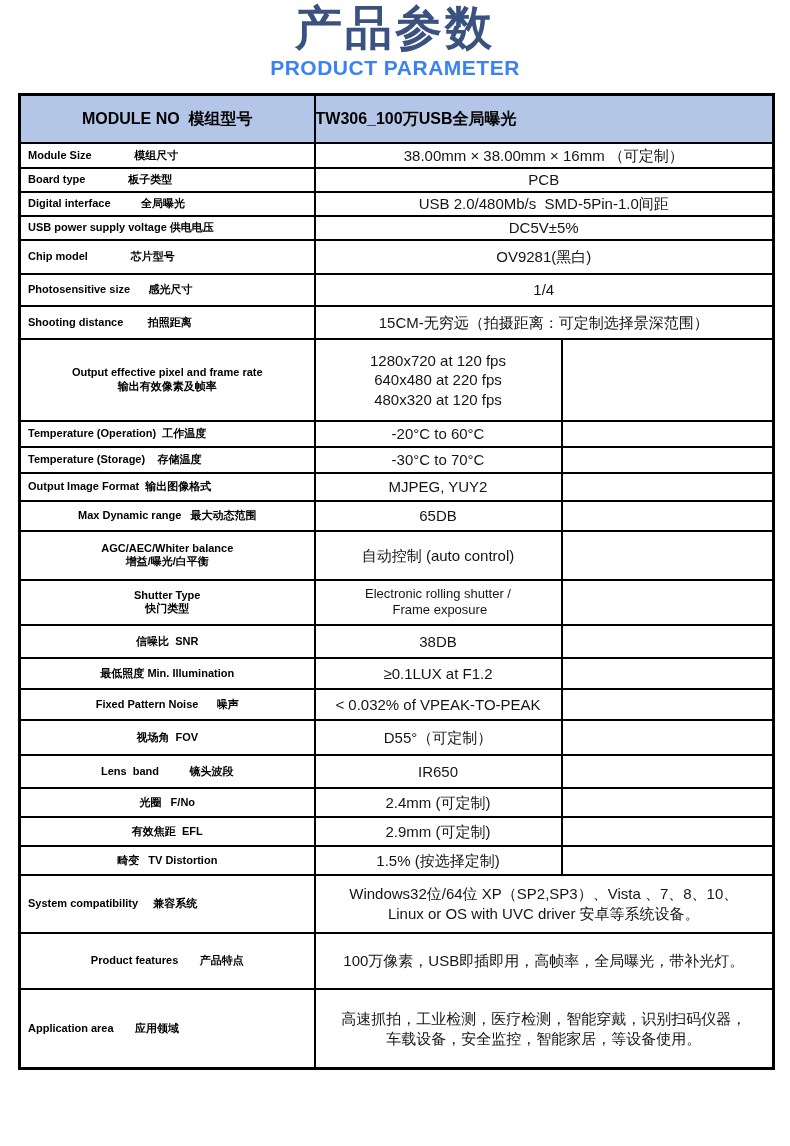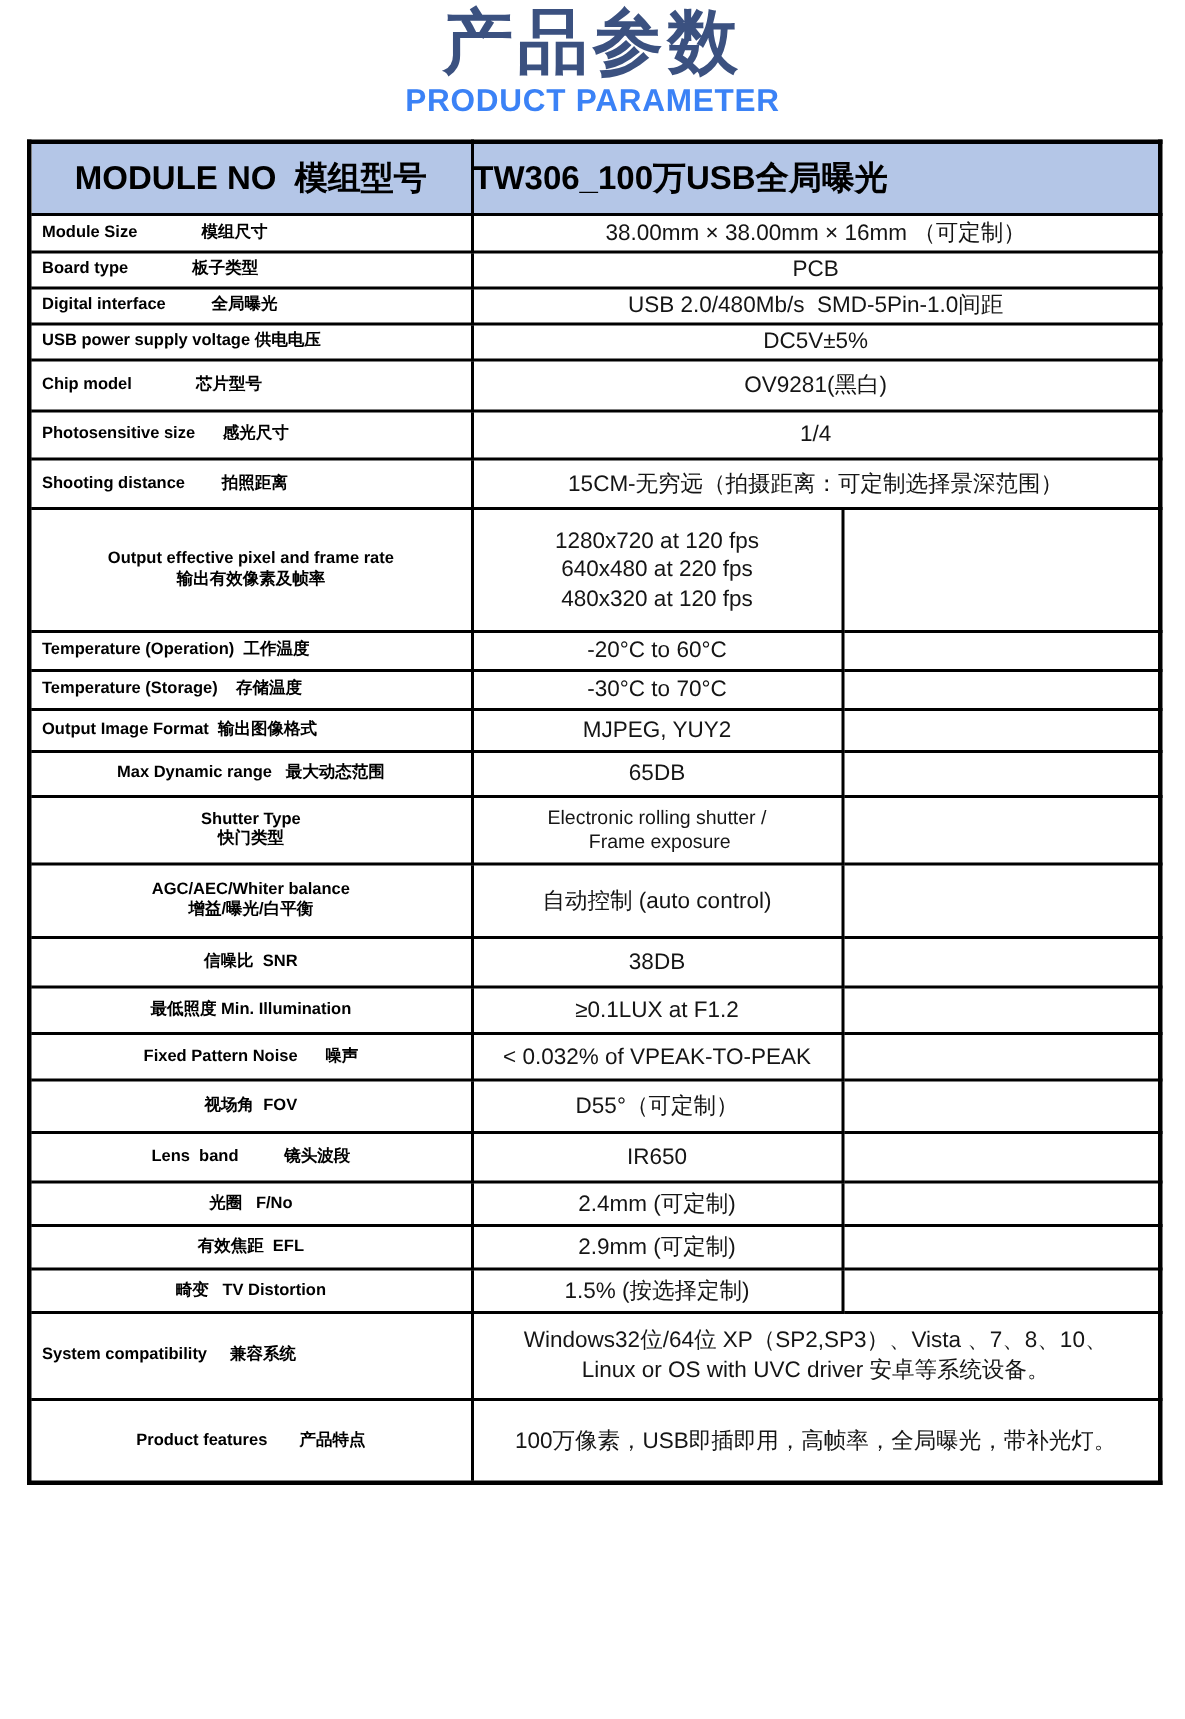--- a/index.html
+++ b/index.html
@@ -33,21 +33,21 @@
     border:3px solid #000;
   }
   table.spec th, table.spec td{
     border:2px solid #000;
     padding:0;
     vertical-align:middle;
     white-space:pre-wrap;
     overflow:hidden;
   }
   tr.head{height:48px;}
-  th{background:#b4c6e7;font-size:22px;font-weight:bold;color:#000;}
+  th{background:#b4c6e7;font-size:16px;font-weight:bold;color:#000;}
   th.h-label{text-align:center;}
   th.h-value{text-align:left;padding-left:12px;}
   td.label{
     font-size:11px;font-weight:bold;line-height:1.25;
   }
   td.label.l{text-align:left;padding-left:7px;}
   td.label.c{text-align:center;}
   td.value{
     font-size:15px;font-weight:normal;color:#151515;
     text-align:center;padding-left:11px;line-height:1.3;
@@ -132,33 +132,33 @@
       <tr style="height: 28px;">
     <td class="label l">Output Image Format  输出图像格式</td>
     <td class="value">MJPEG, YUY2</td>
     <td class="empty"></td>
   </tr>
       <tr style="height: 30px;">
     <td class="label c">Max Dynamic range   最大动态范围</td>
     <td class="value">65DB</td>
     <td class="empty"></td>
   </tr>
+      <tr style="height: 49px;">
+    <td class="label c">AGC/AEC/Whiter balance
+增益/曝光/白平衡</td>
+    <td class="value">自动控制 (auto control)</td>
+    <td class="empty"></td>
+  </tr>
       <tr style="height: 45px;">
     <td class="label c">Shutter Type
 快门类型</td>
     <td class="value small">Electronic rolling shutter /
  Frame exposure</td>
     <td class="empty"></td>
   </tr>
-      <tr style="height: 49px;">
-    <td class="label c">AGC/AEC/Whiter balance
-增益/曝光/白平衡</td>
-    <td class="value">自动控制 (auto control)</td>
-    <td class="empty"></td>
-  </tr>
       <tr style="height: 33px;">
     <td class="label c">信噪比  SNR</td>
     <td class="value">38DB</td>
     <td class="empty"></td>
   </tr>
       <tr style="height: 31px;">
     <td class="label c">最低照度 Min. Illumination</td>
     <td class="value">≥0.1LUX at F1.2</td>
     <td class="empty"></td>
   </tr>
@@ -196,14 +196,20 @@
     <td class="label l">System compatibility     兼容系统</td>
     <td class="value" colspan="2">Windows32位/64位 XP（SP2,SP3）、Vista 、7、8、10、
 Linux or OS with UVC driver 安卓等系统设备。</td>
 
   </tr>
       <tr style="height: 56px;">
     <td class="label c">Product features       产品特点</td>
     <td class="value" colspan="2">100万像素，USB即插即用，高帧率，全局曝光，带补光灯。</td>
 
   </tr>
+      <tr style="height: 80px;">
+    <td class="label l">Application area       应用领域</td>
+    <td class="value" colspan="2">高速抓拍，工业检测，医疗检测，智能穿戴，识别扫码仪器，
+车载设备，安全监控，智能家居，等设备使用。</td>
+
+  </tr>
     </tbody>
 </table>
 
 </body></html>

